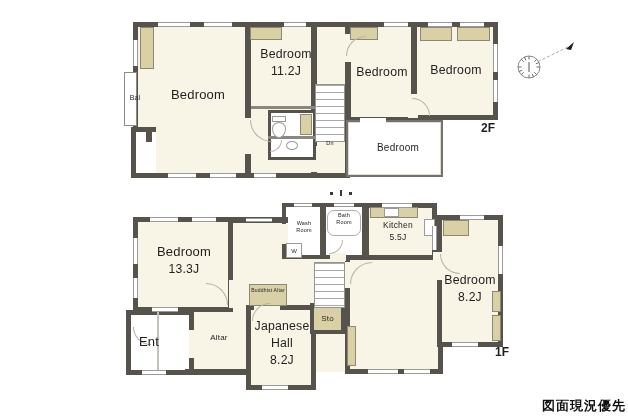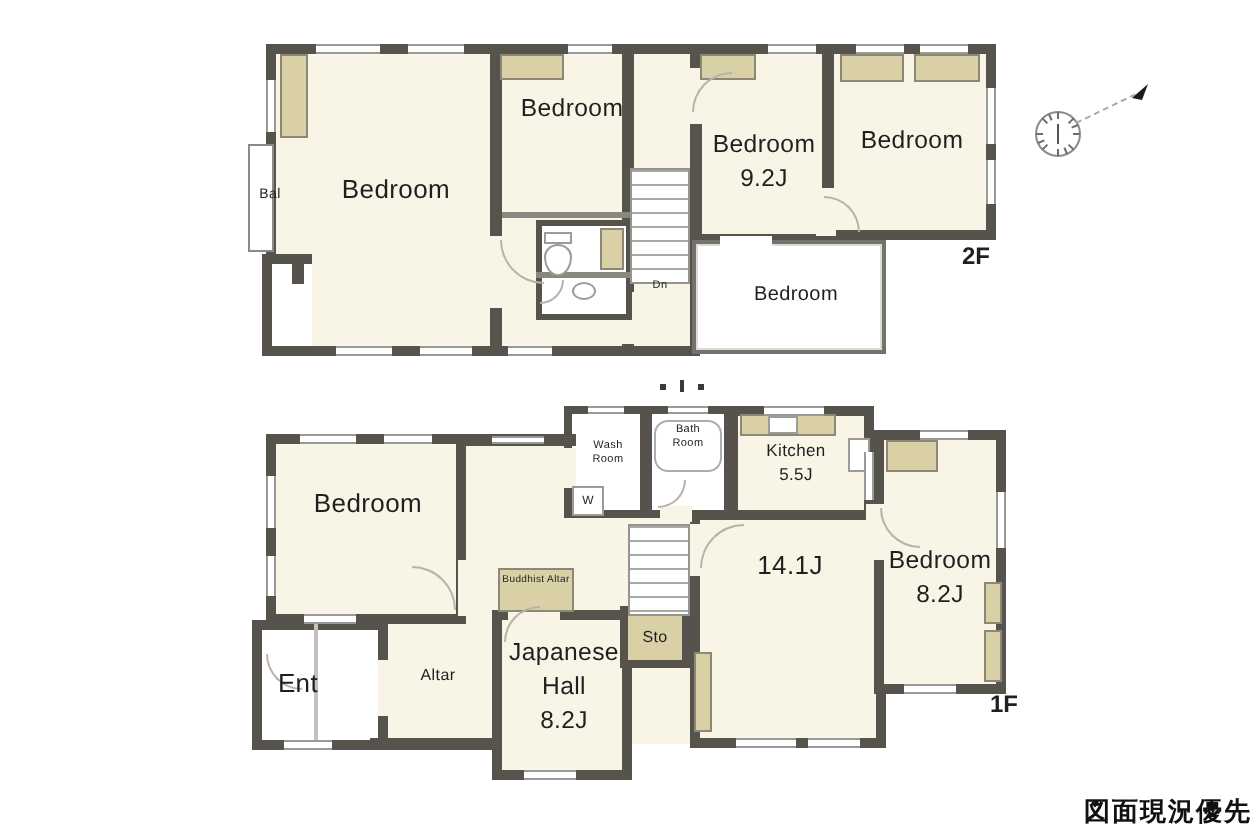--- a/index.html
+++ b/index.html
@@ -99,24 +99,24 @@
     <div class="arc" style="left:250px;top:120px;width:22px;height:22px"></div>
     <div class="arc" style="left:346px;top:36px;width:20px;height:20px;transform:rotate(90deg)"></div>
     <div class="arc" style="left:412px;top:98px;width:18px;height:18px;transform:rotate(180deg)"></div>
     <div class="arc" style="left:270px;top:140px;width:12px;height:12px;transform:rotate(270deg)"></div>
 
     <div class="rlabel" style="left:150px;top:86px;width:96px">
       <div>Bedroom</div>
     </div>
     <div class="rlabel f12" style="left:246px;top:46px;width:80px">
       <div>Bedroom</div>
+      <div class="size">11.2J</div>
     </div>
     <div class="rlabel f12" style="left:348px;top:64px;width:68px">
       <div>Bedroom</div>
-      <div class="size">9.2J</div>
     </div>
     <div class="rlabel f12" style="left:414px;top:62px;width:84px">
       <div>Bedroom</div>
     </div>
     <div class="rlabel f10" style="left:358px;top:141px;width:80px;font-weight:400">Bedroom</div>
     <div class="rlabel f7" style="left:123px;top:93px;width:24px;font-weight:400">Bal</div>
     <div class="floorlab" style="left:474px;top:121px;width:28px">2F</div>
     <div class="rlabel" style="left:314px;top:140px;width:32px;font-size:5.5px;font-weight:400">Dn</div>
   </div>
 
@@ -187,29 +187,29 @@
 
     <div class="arc" style="left:133px;top:327px;width:18px;height:18px"></div>
     <div class="arc" style="left:206px;top:283px;width:22px;height:22px;transform:rotate(180deg)"></div>
     <div class="arc" style="left:252px;top:303px;width:18px;height:18px;transform:rotate(90deg)"></div>
     <div class="arc" style="left:350px;top:262px;width:22px;height:22px;transform:rotate(90deg)"></div>
     <div class="arc" style="left:440px;top:254px;width:20px;height:20px"></div>
     <div class="arc" style="left:329px;top:240px;width:14px;height:14px;transform:rotate(270deg)"></div>
 
     <div class="rlabel" style="left:138px;top:243px;width:92px">
       <div>Bedroom</div>
+      <div class="size">13.3J</div>
     </div>
     <div class="rlabel" style="left:128px;top:333px;width:42px">Ent</div>
     <div class="rlabel f8" style="left:202px;top:332px;width:34px;font-weight:400">Altar</div>
     <div class="rlabel f12" style="left:251px;top:318px;width:62px">
       <div>Japanese Hall</div>
       <div class="size">8.2J</div>
     </div>
     <div class="rlabel" style="left:352px;top:274px;width:86px">
-      <div style="font-size:13px">14.1J</div>
     </div>
     <div class="rlabel" style="left:368px;top:220px;width:60px;font-size:8.5px;font-weight:400">
       <div>Kitchen</div>
       <div>5.5J</div>
     </div>
     <div class="rlabel f12" style="left:437px;top:272px;width:66px">
       <div>Bedroom</div>
       <div class="size">8.2J</div>
     </div>
     <div class="rlabel f55" style="left:291px;top:220px;width:26px">Wash Room</div>

